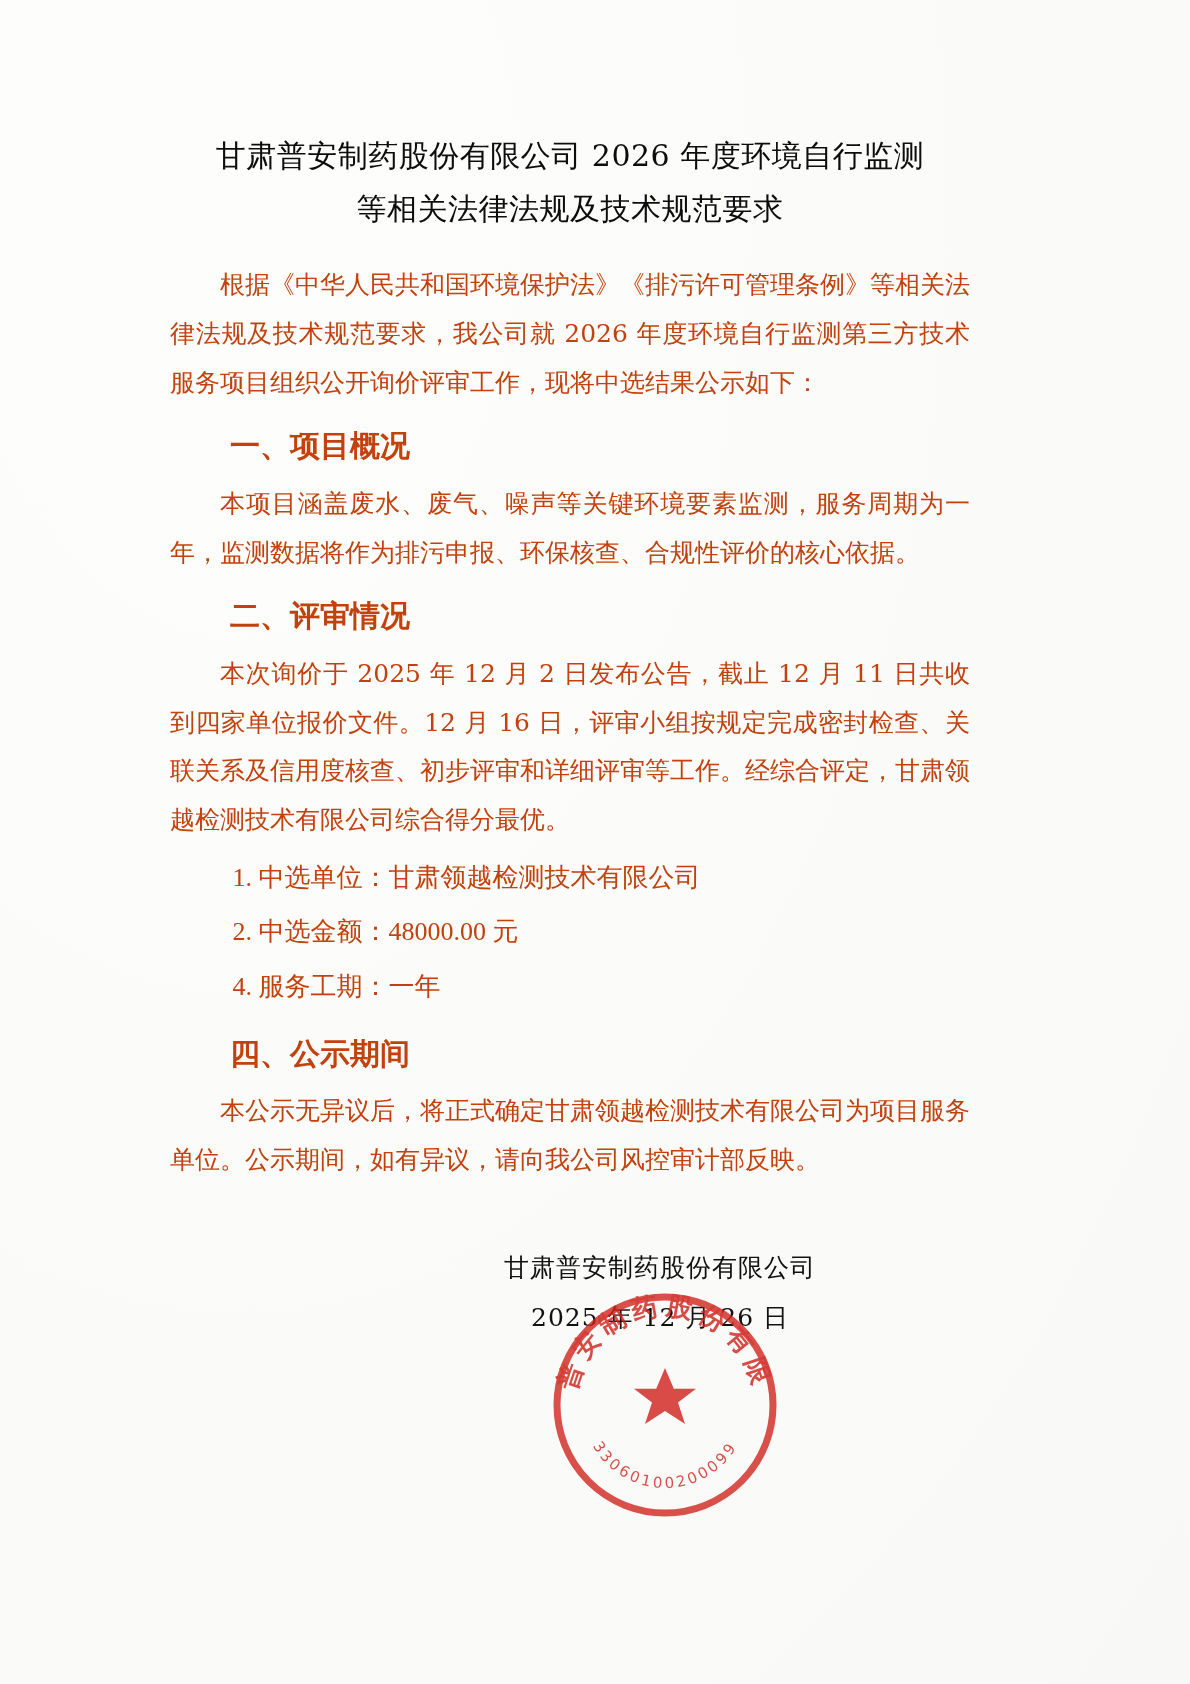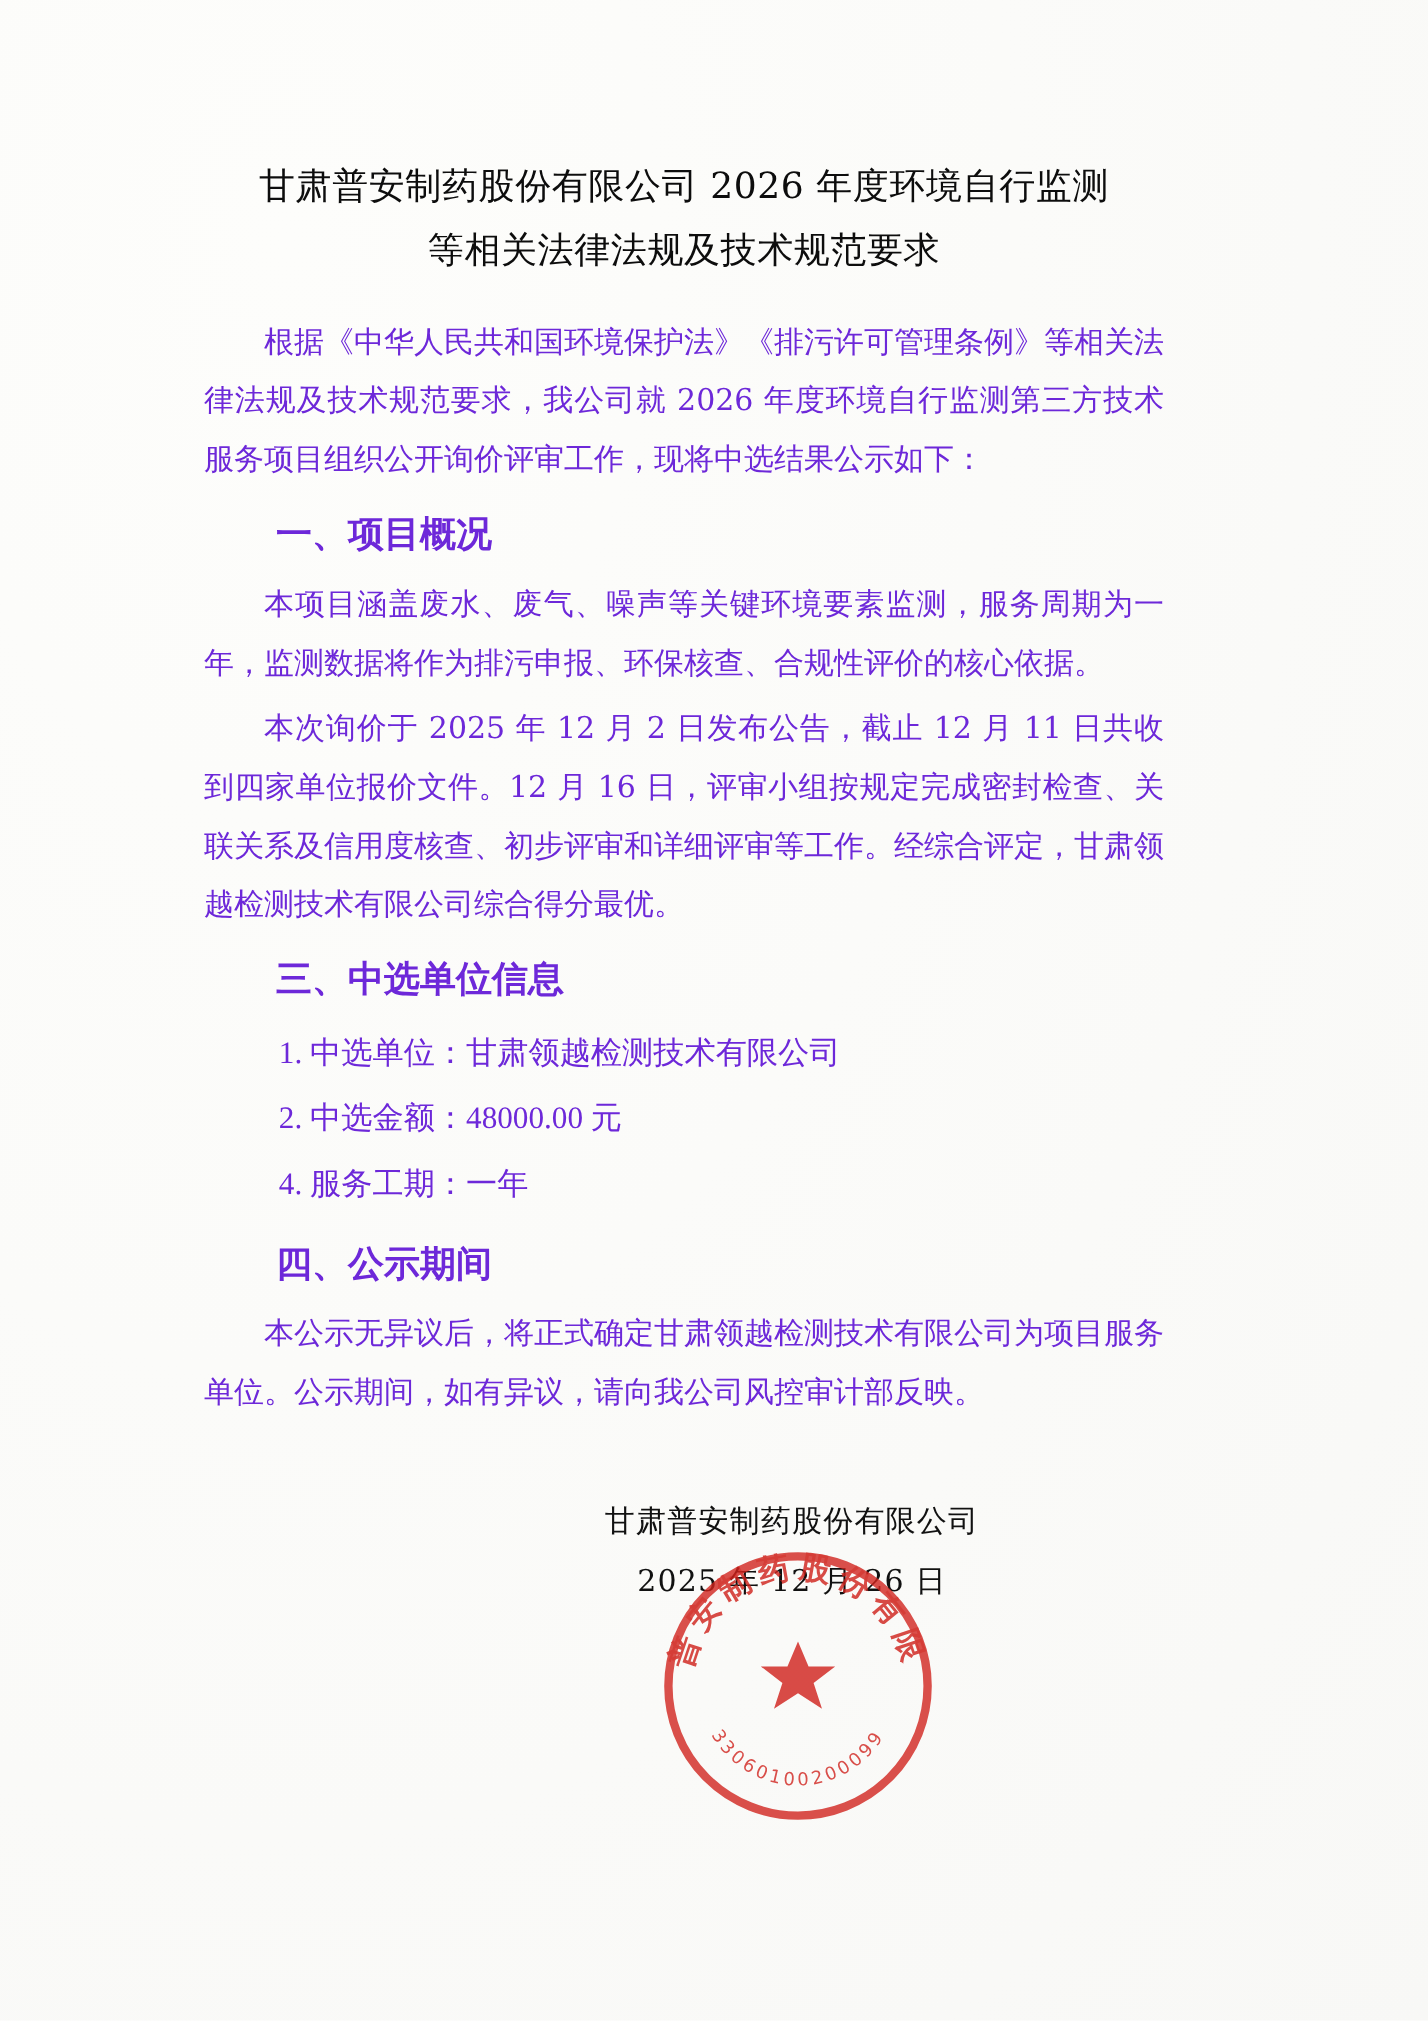--- a/index.html
+++ b/index.html
@@ -44,21 +44,21 @@
     color: #0d0d0d;
   }
   .doc-title .line {
     display: block;
     white-space: nowrap;
   }
   .body-text {
     margin-top: 26px;
     font-size: 25px;
     line-height: 1.95;
-    color: #6d28d9;
+    color: #c2410c;
     text-align: justify;
     text-justify: inter-ideograph;
   }
   p.para {
     margin: 0 0 6px 0;
     text-indent: 2em;
     font-size: 25px;
     line-height: 1.95;
     text-align: justify;
     text-justify: inter-ideograph;
@@ -119,23 +119,23 @@
       <span class="line">等相关法律法规及技术规范要求</span>
     </div>
 
     <div class="body-text">
 
       <p class="para">根据《中华人民共和国环境保护法》《排污许可管理条例》等相关法律法规及技术规范要求，我公司就 2026 年度环境自行监测第三方技术服务项目组织公开询价评审工作，现将中选结果公示如下：</p>
 
       <h2 class="section">一、项目概况</h2>
       <p class="para">本项目涵盖废水、废气、噪声等关键环境要素监测，服务周期为一年，监测数据将作为排污申报、环保核查、合规性评价的核心依据。</p>
 
+      <h2 class="section">二、评审情况</h2>
       <p class="para">本次询价于 2025 年 12 月 2 日发布公告，截止 12 月 11 日共收到四家单位报价文件。12 月 16 日，评审小组按规定完成密封检查、关联关系及信用度核查、初步评审和详细评审等工作。经综合评定，甘肃领越检测技术有限公司综合得分最优。</p>
 
-      <h2 class="section">三、中选单位信息</h2>
       <ul class="items">
         <li>1. 中选单位：甘肃领越检测技术有限公司</li>
         <li>2. 中选金额：48000.00 元</li>
         <li>4. 服务工期：一年</li>
       </ul>
 
       <h2 class="section">四、公示期间</h2>
       <p class="para">本公示无异议后，将正式确定甘肃领越检测技术有限公司为项目服务单位。公示期间，如有异议，请向我公司风控审计部反映。</p>
 
     </div>

